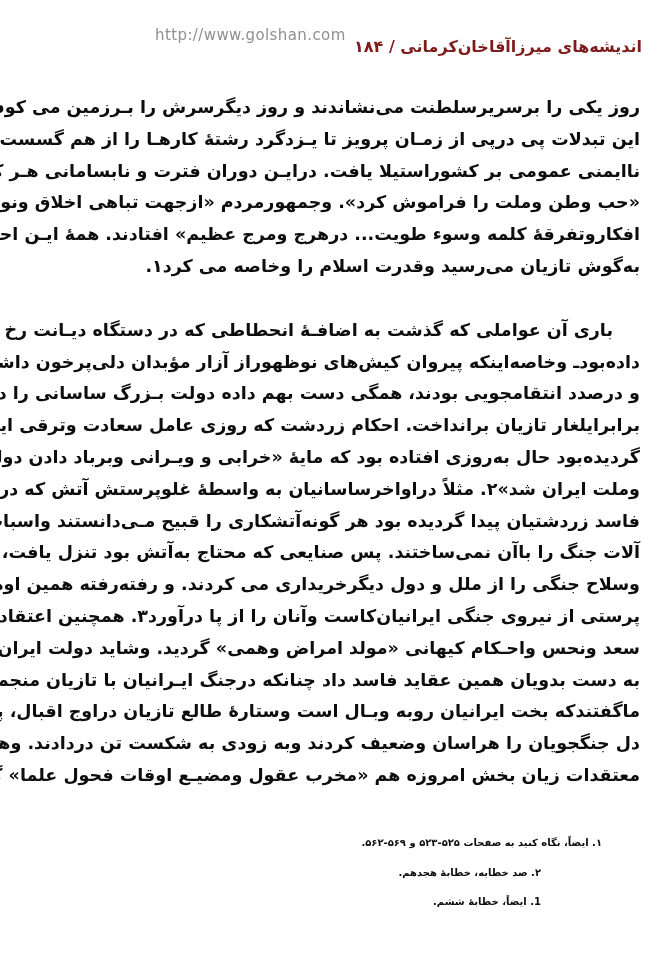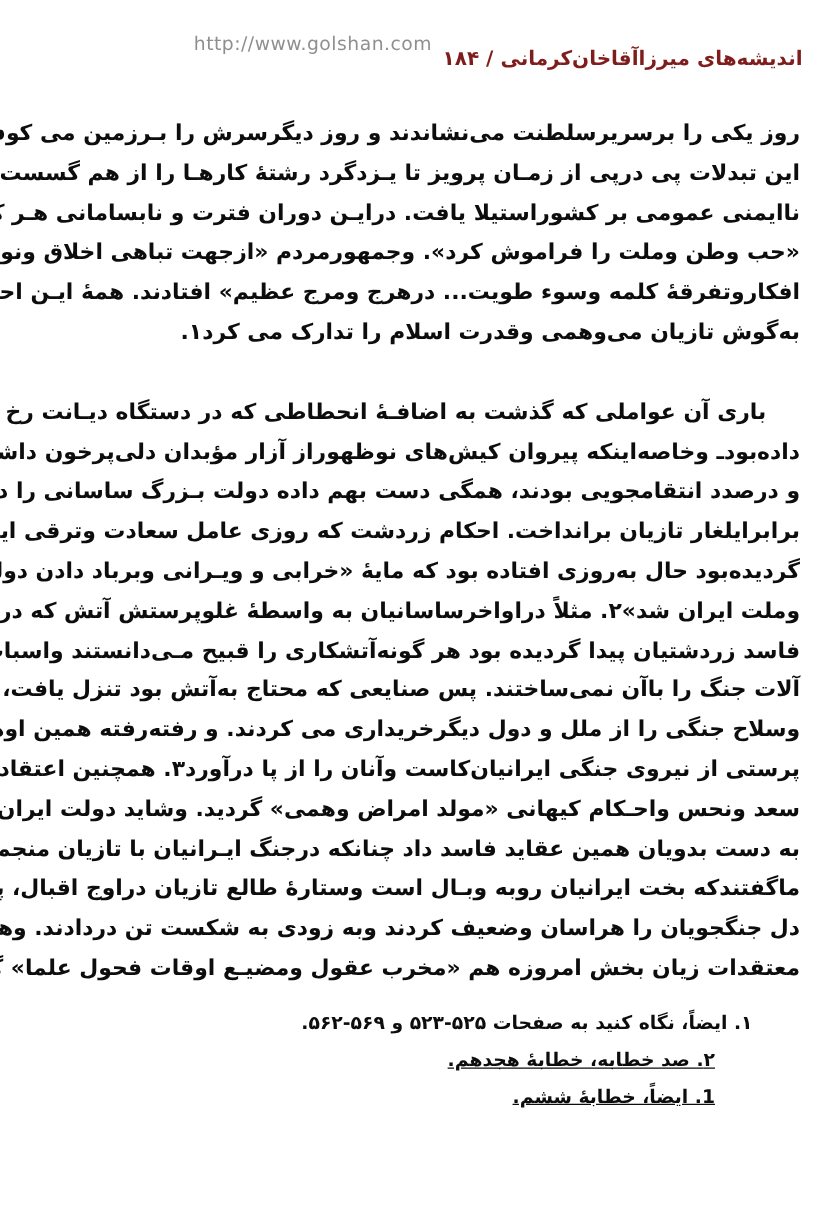--- a/index.html
+++ b/index.html
@@ -58,50 +58,49 @@
   }
   .line.short {
     text-align-last: right;
   }
   .line.indent {
     padding-right: 27px;
     margin-top: 32px;
   }
   .footnotes {
     position: absolute;
-    top: 804px;
+    top: 828px;
     right: 64px;
     width: 430px;
     direction: rtl;
-    font-size: 15px;
+    font-size: 10px;
     font-weight: 700;
     line-height: 29.5px;
     color: #0d0d0d;
   }
   .footnote.inset {
-    margin-right: 30px;
-    text-decoration: underline;
+    margin-right: 61px;
   }
 </style>
 </head>
 <body>
 
 <div class="page">
 
   <div class="watermark">http://www.golshan.com</div>
 
   <div class="running-head">اندیشه‌های میرزاآقاخان‌کرمانی / ۱۸۴</div>
 
   <div class="body-text">
     <div class="line">روز یکی را برسریرسلطنت می‌نشاندند و روز دیگرسرش را بـرزمین می کوفتند.</div>
     <div class="line">این تبدلات پی درپی از زمـان پرویز تا یـزدگرد رشتهٔ کارهـا را از هم گسست و</div>
     <div class="line">ناایمنی عمومی بر کشوراستیلا یافت. درایـن دوران فترت و نابسامانی هـر کس</div>
     <div class="line">«حب وطن وملت را فراموش کرد». وجمهورمردم «ازجهت تباهی اخلاق ونواحی</div>
     <div class="line">افکاروتفرقهٔ کلمه وسوء طویت... درهرج ومرج عظیم» افتادند. همهٔ ایـن احوال</div>
-    <div class="line short">به‌گوش تازیان می‌وهمی وقدرت اسلام را تدارک می کرد۱.</div>
+    <div class="line short">به‌گوش تازیان می‌رسید وقدرت اسلام را وخاصه می کرد۱.</div>
     <div class="line indent">باری آن عواملی که گذشت به اضافـهٔ انحطاطی که در دستگاه دیـانت رخ</div>
     <div class="line">داده‌بودـ وخاصه‌اینکه پیروان کیش‌های نوظهوراز آزار مؤبدان دلی‌پرخون داشتند</div>
     <div class="line">و درصدد انتقامجویی بودند، همگی دست بهم داده دولت بـزرگ ساسانی را در</div>
     <div class="line">برابرایلغار تازیان برانداخت. احکام زردشت که روزی عامل سعادت وترقی ایران</div>
     <div class="line">گردیده‌بود حال به‌روزی افتاده بود که مایهٔ «خرابی و ویـرانی وبرباد دادن دولت</div>
     <div class="line">وملت ایران شد»۲. مثلاً دراواخرساسانیان به واسطهٔ غلوپرستش آتش که درعقاید</div>
     <div class="line">فاسد زردشتیان پیدا گردیده بود هر گونه‌آتشکاری را قبیح مـی‌دانستند واسباب و</div>
     <div class="line">آلات جنگ را باآن نمی‌ساختند. پس صنایعی که محتاج به‌آتش بود تنزل یافت،</div>
     <div class="line">وسلاح جنگی را از ملل و دول دیگرخریداری می کردند. و رفته‌رفته همین اوهامـ</div>
     <div class="line">پرستی از نیروی جنگی ایرانیان‌کاست وآنان را از پا درآورد۳. همچنین اعتقاد به</div>

